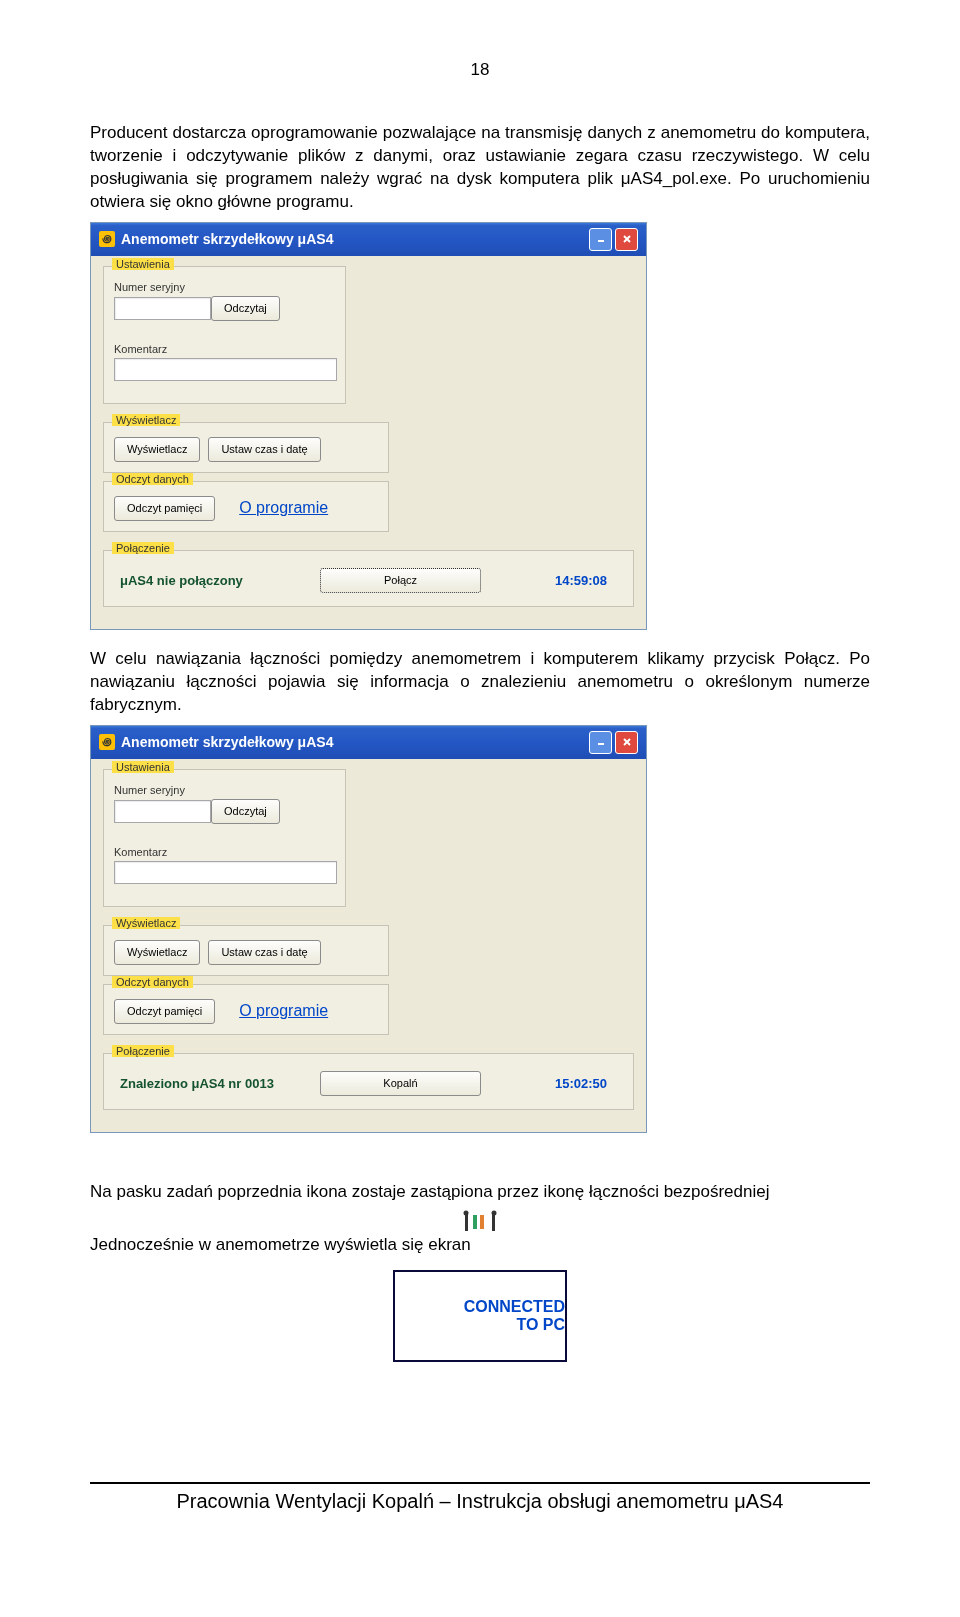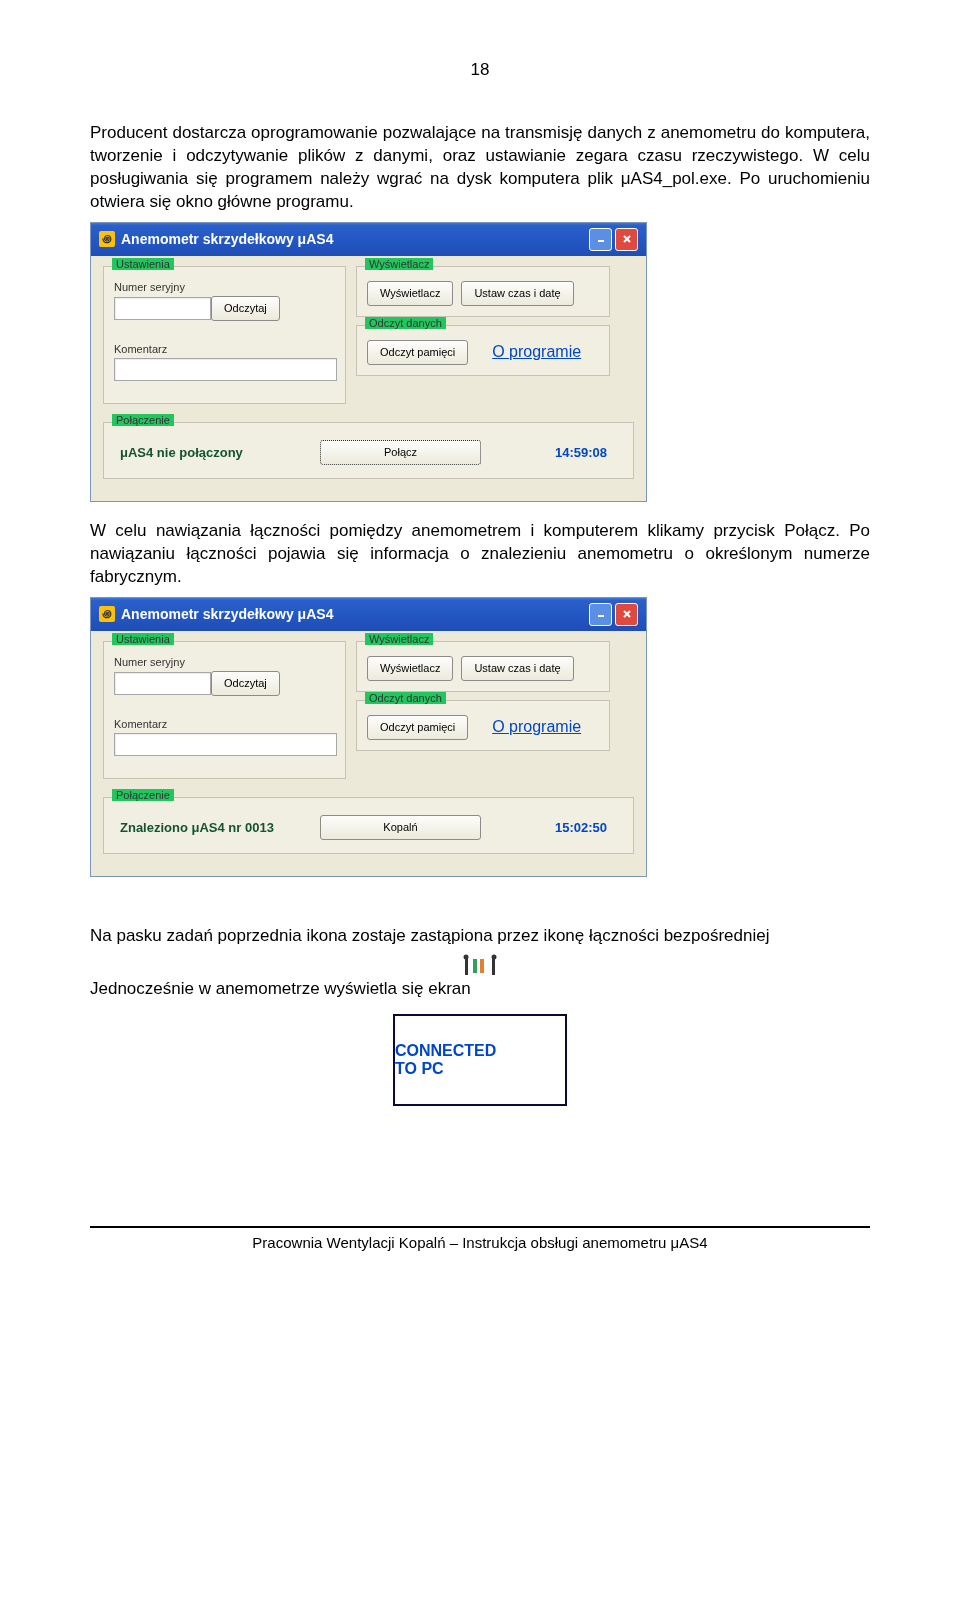--- a/index.html
+++ b/index.html
@@ -68,33 +68,33 @@
   }
   .title-bar .min-btn { background: #5a8fe3; }
   .title-bar .close-btn { background: #e04a3e; }
   .client {
     padding: 10px 12px 14px 12px;
     display: flex;
     flex-wrap: wrap;
     gap: 10px;
   }
   .col-left { width: 243px; }
-  .col-right { width: 254px; }
+  .col-right { width: 286px; }
   .groupbox {
     border: 1px solid #c6c3b6;
     background: #f1efe2;
     position: relative;
     padding: 14px 10px 10px 10px;
     margin-bottom: 8px;
   }
   .groupbox .legend {
     position: absolute;
     top: -9px;
     left: 8px;
-    background: #22c55e;
+    background: #fde047;
     padding: 0 4px;
     font-size: 11px;
     color: #333;
   }
   .sub-label {
     font-size: 11px;
     color: #333;
     margin-bottom: 3px;
   }
   .row {
@@ -176,32 +176,32 @@
     margin-top: 6px;
   }
   .icon-strip svg { vertical-align: middle; }
   .small-box {
     width: 170px;
     height: 88px;
     border: 2px solid #0a0a3a;
     margin: 14px auto 0 auto;
     display: flex;
     flex-direction: column;
-    align-items: flex-start;
+    align-items: flex-end;
     justify-content: center;
     font-weight: bold;
     color: #0046c8;
     font-size: 16px;
   }
   .footer {
     border-top: 2px solid #000;
     margin-top: 120px;
     padding-top: 6px;
     text-align: center;
-    font-size: 15px;
+    font-size: 20px;
   }
 </style>
 </head>
 <body>
 
 <div class="page">
   <div class="page-number">18</div>
 
 
   <p class="body-text">

